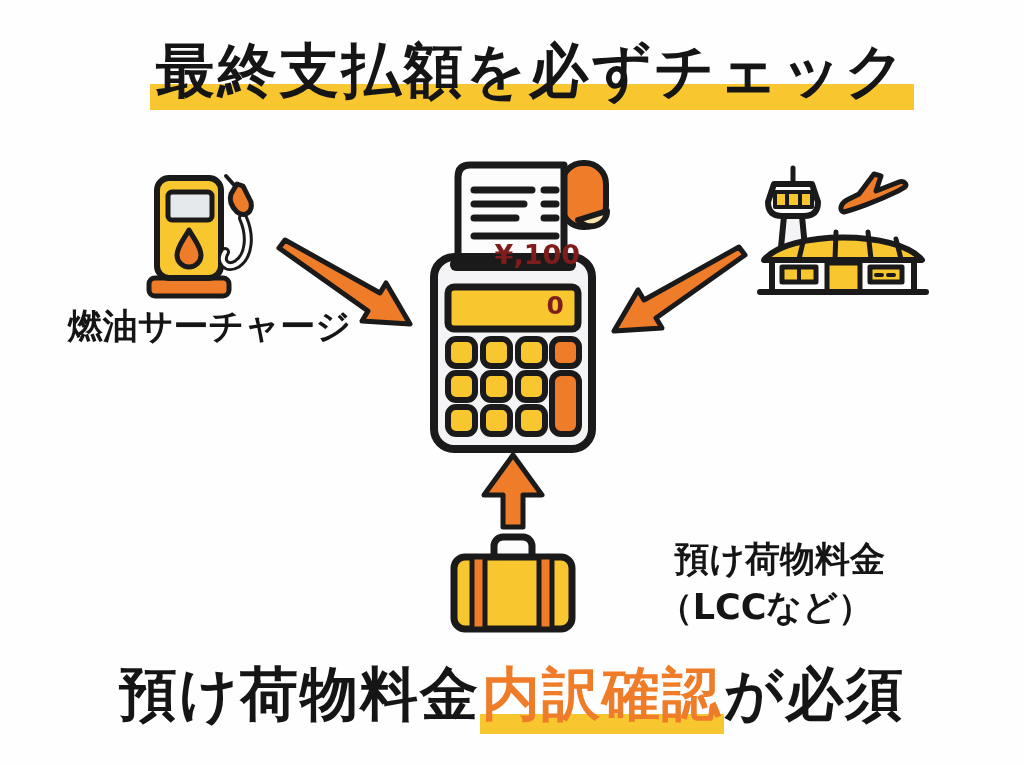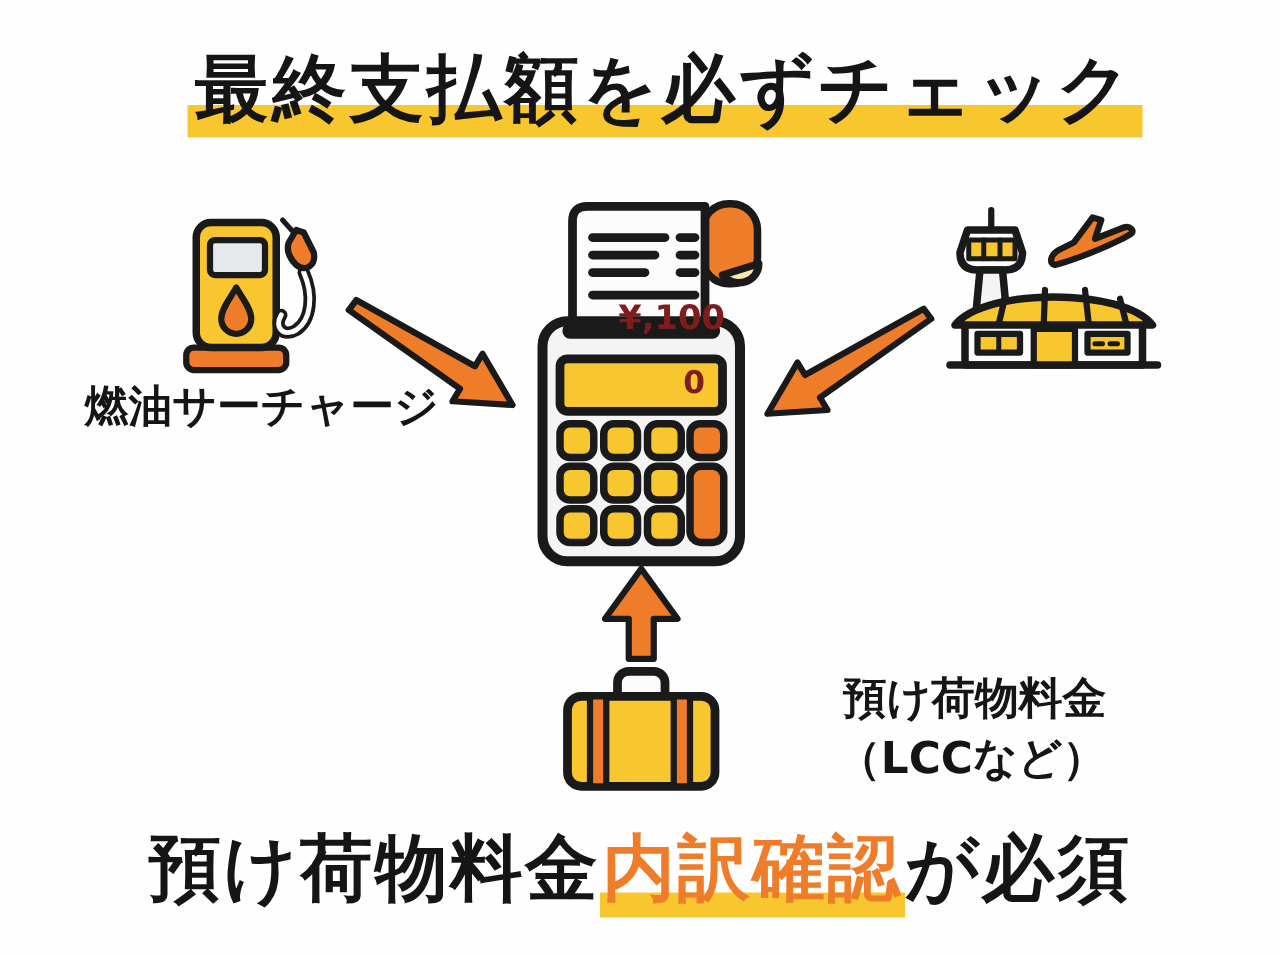--- a/index.html
+++ b/index.html
@@ -167,19 +167,19 @@
   <div class="abs" style="left:450px;top:533px;width:126px;height:102px;">
     <svg width="126" height="102" viewBox="0 0 126 102">
       <rect class="fw sd" x="44" y="4" width="38" height="30" rx="9" stroke-width="7"></rect>
       <rect class="fy sd" x="4" y="24" width="118" height="72" rx="11" stroke-width="7"></rect>
       <rect class="fo sd" x="22" y="24" width="13" height="72" stroke-width="5"></rect>
       <rect class="fo sd" x="89" y="24" width="13" height="72" stroke-width="5"></rect>
     </svg>
   </div>
 
   <div class="abs cap jp" style="left:555px;top:538px;width:330px;">預け荷物料金</div>
-  <div class="abs cap jp" style="left:555px;top:586px;width:330px;">（LCCなど）</div>
+  <div class="abs cap jp" style="left:543px;top:586px;width:330px;">（LCCなど）</div>
 
   <div class="abs footline jp">
     <span>預け荷物料金</span><span class="hl">内訳確認</span><span>が必須</span>
   </div>
 
 </div>
 
 </body></html>

